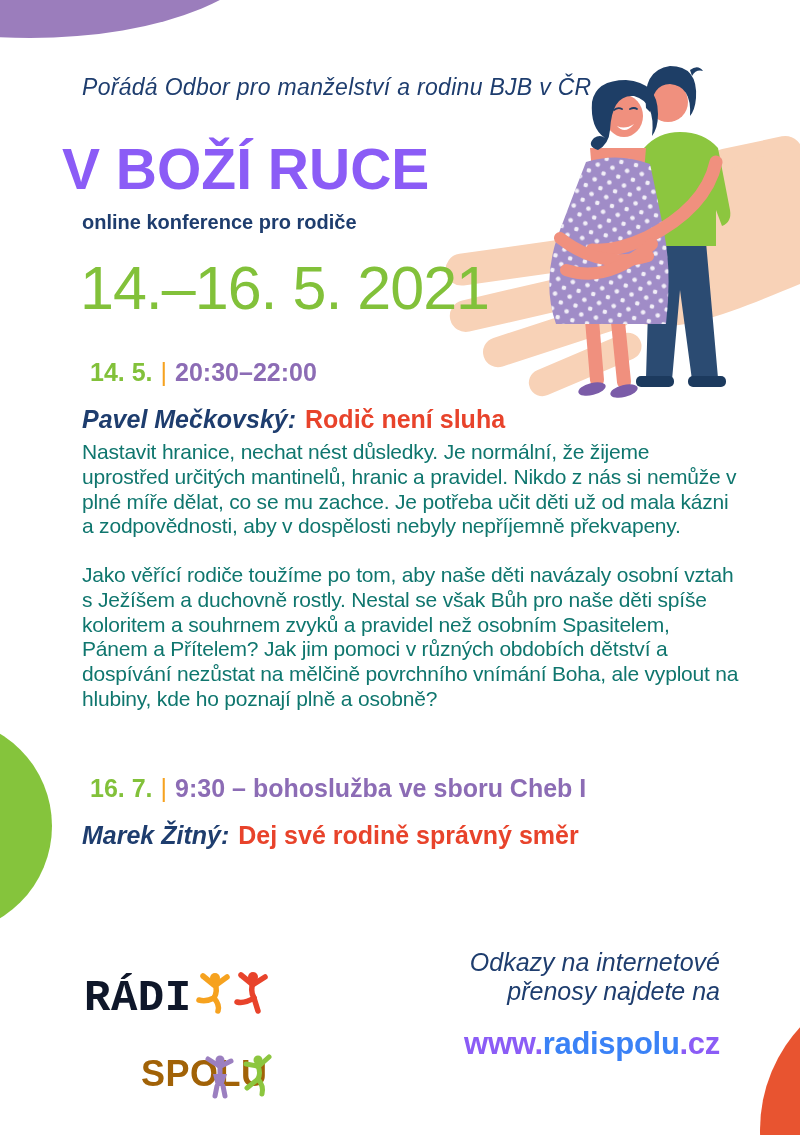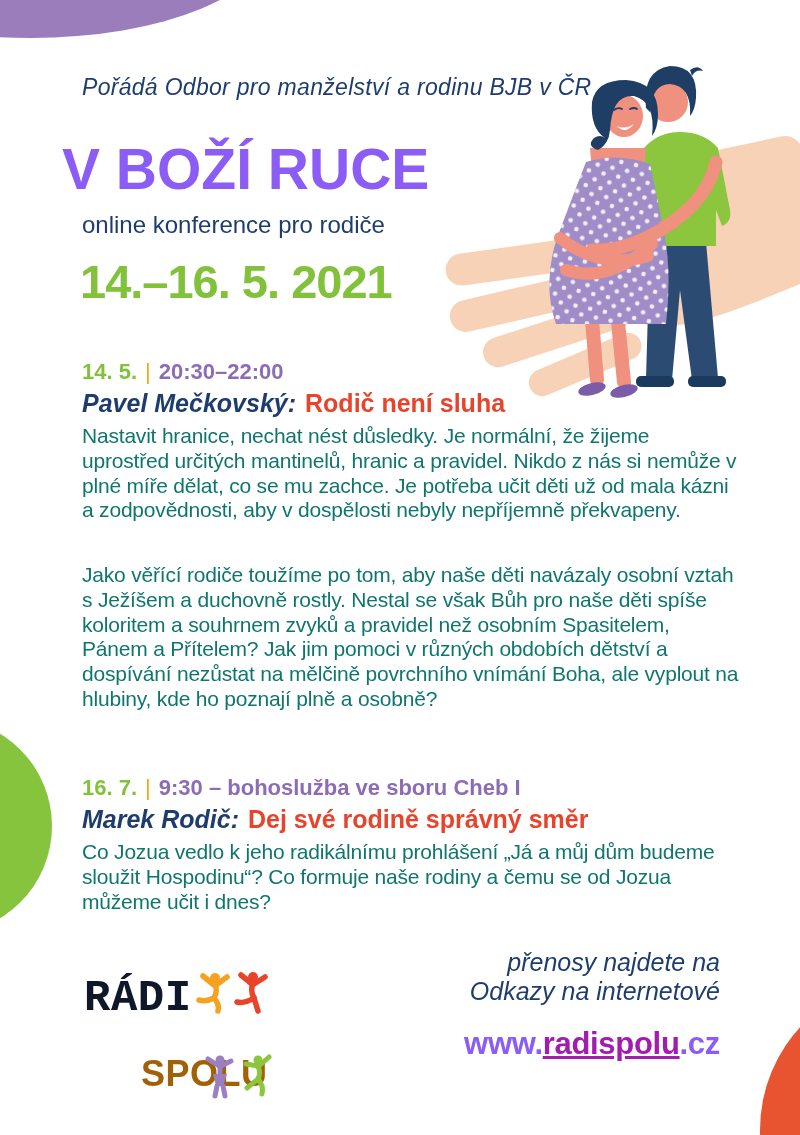--- a/index.html
+++ b/index.html
@@ -7,46 +7,46 @@
     position:relative;width:800px;height:1135px;overflow:hidden;background:#ffffff;
     font-family:"Liberation Sans","DejaVu Sans",sans-serif;
   }
   .blobs{position:absolute;left:0;top:0;z-index:0;}
   .illustration{position:absolute;left:440px;top:58px;width:360px;height:346px;z-index:1;}
 
   .organizer{position:absolute;left:82px;top:74px;font-size:23px;font-style:italic;
     color:#1E3D6E;letter-spacing:.3px;z-index:2;}
   .title{position:absolute;left:62px;top:140px;margin:0;font-size:57px;font-weight:800;
     color:#8b5cf6;letter-spacing:0;z-index:2;line-height:1.05;}
-  .subtitle{position:absolute;left:82px;top:211px;font-size:24px;font-weight:400;color:#1E3D6E;z-index:2;}
-  .dates{position:absolute;left:80px;top:258px;font-size:47px;font-weight:700;color:#82C13A;
+  .subtitle{position:absolute;left:82px;top:211px;font-size:20px;font-weight:700;color:#1E3D6E;z-index:2;}
+  .dates{position:absolute;left:80px;top:258px;font-size:61px;font-weight:400;color:#82C13A;
     letter-spacing:-1px;z-index:2;line-height:1;}
 
   .session{position:absolute;left:82px;width:658px;z-index:2;}
   .s1{top:358px}.s2{top:557px}.s3{top:774px}
-  .session-header{font-size:22px;font-weight:700;line-height:28px;color:#82C13A;}
+  .session-header{font-size:25px;font-weight:700;line-height:28px;color:#82C13A;margin-left:8px;}
   .session-header .time{color:#8C6CB5;}
   .session-header .pipe{color:#F6A21F;font-weight:400;padding:0 8px;}
-  .speaker-line{margin-top:2px;font-size:25px;line-height:30px;white-space:nowrap;}
+  .speaker-line{margin-top:18px;font-size:25px;line-height:30px;white-space:nowrap;}
   .speaker{color:#1E3D6E;font-weight:700;font-style:italic;margin-right:9px;}
   .talk{color:#E8432B;font-weight:700;}
   .desc{margin:6px 0 0;font-size:21px;line-height:24.8px;color:#0f766e;letter-spacing:-.2px;}
 
   .logo-radi{position:absolute;left:84px;top:976px;font-size:44px;font-weight:800;
     color:#0f172a;letter-spacing:.5px;line-height:1;z-index:2;font-family:Liberation Mono, monospace;}
   .logo-spolu{position:absolute;left:141px;top:1056px;font-size:36px;font-weight:800;
     color:#a16207;letter-spacing:.5px;line-height:1;z-index:2;}
   .figures-adults{position:absolute;left:194px;top:971px;width:80px;height:45px;z-index:2;}
   .figures-children{position:absolute;left:200px;top:1054px;width:78px;height:47px;z-index:2;}
 
   .note{position:absolute;right:80px;top:948px;text-align:right;font-style:italic;
     color:#1E3D6E;font-size:25px;line-height:29px;z-index:2;}
   .url{position:absolute;right:80px;top:1026px;font-size:31px;font-weight:800;z-index:2;letter-spacing:-.3px;}
   .url-red{color:#8b5cf6;}
-  .url-navy{color:#a21caf;text-decoration:underline;}
+  .url-navy{color:#3b82f6;}
 </style>
 </head>
 <body>
 
 <div class="poster">
 
   <svg class="blobs" width="800" height="1135" viewBox="0 0 800 1135" aria-hidden="true">
     <ellipse cx="30" cy="-62" rx="242" ry="100" fill="#9B7DBC"></ellipse>
     <circle cx="-56" cy="826" r="108" fill="#85C43C"></circle>
     <circle cx="912" cy="1130" r="152" fill="#E85430"></circle>
@@ -117,23 +117,22 @@
 
   <section class="session s2">
     <p class="desc">Jako věřící rodiče toužíme po tom, aby naše děti navázaly osobní vztah s Ježíšem a duchovně rostly. Nestal se však Bůh pro naše děti spíše koloritem a souhrnem zvyků a pravidel než osobním Spasitelem, Pánem a Přítelem? Jak jim pomoci v různých obdobích dětství a dospívání nezůstat na mělčině povrchního vnímání Boha, ale vyplout na hlubiny, kde ho poznají plně a osobně?</p>
   </section>
 
   <section class="session s3">
     <div class="session-header">
       <span class="date">16. 7.</span><span class="pipe">|</span><span class="time">9:30 – bohoslužba ve sboru Cheb I</span>
     </div>
     <div class="speaker-line">
-      <span class="speaker">Marek Rodič:</span><span class="talk">Dej své rodině správný směr</span>
+      <span class="speaker">Marek Žitný:</span><span class="talk">Dej své rodině správný směr</span>
     </div>
-    <p class="desc">Co Jozua vedlo k jeho radikálnímu prohlášení „Já a můj dům budeme sloužit Hospodinu“? Co formuje naše rodiny a čemu se od Jozua můžeme učit i dnes?</p>
   </section>
 
   <span class="logo-radi">RÁDI</span>
   <svg class="figures-adults" viewBox="0 0 80 45" aria-hidden="true">
     <g stroke="#F6A21F" stroke-width="5.5" stroke-linecap="round" fill="none">
       <circle cx="21" cy="7" r="5" fill="#F6A21F" stroke="none"></circle>
       <path d="M20,14 L9,5"></path>
       <path d="M22,14 L33,6"></path>
       <path d="M21,13 Q24,20 20,27"></path>
       <path d="M20,27 Q12,31 5,29"></path>
@@ -163,20 +162,20 @@
       <circle cx="58" cy="6" r="4.5" fill="#8CC63F" stroke="none"></circle>
       <path d="M57,12 L46,10"></path>
       <path d="M59,12 L69,3"></path>
       <path d="M58,12 Q61,19 58,25"></path>
       <path d="M58,25 L47,34"></path>
       <path d="M58,25 Q64,32 62,40"></path>
     </g>
   </svg>
 
   <div class="note">
+    <div>Odkazy na internetové</div>
     <div>přenosy najdete na</div>
-    <div>Odkazy na internetové</div>
   </div>
   <div class="url">
     <span class="url-red">www.</span><span class="url-navy">radispolu</span><span class="url-red">.cz</span>
   </div>
 
 </div>
 
 </body></html>

